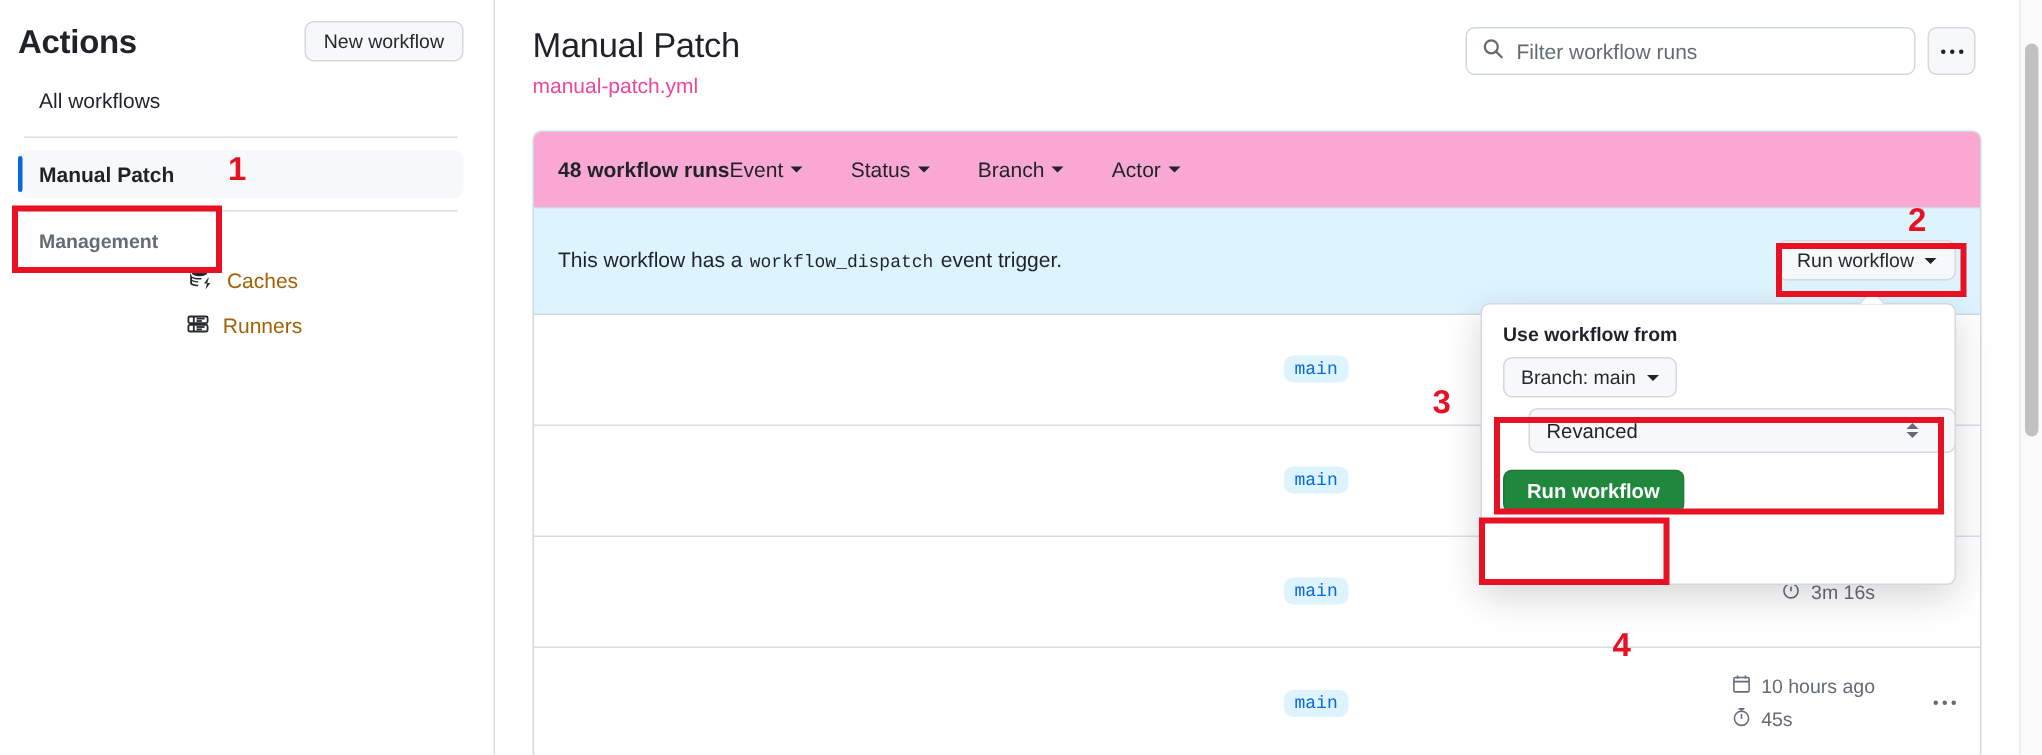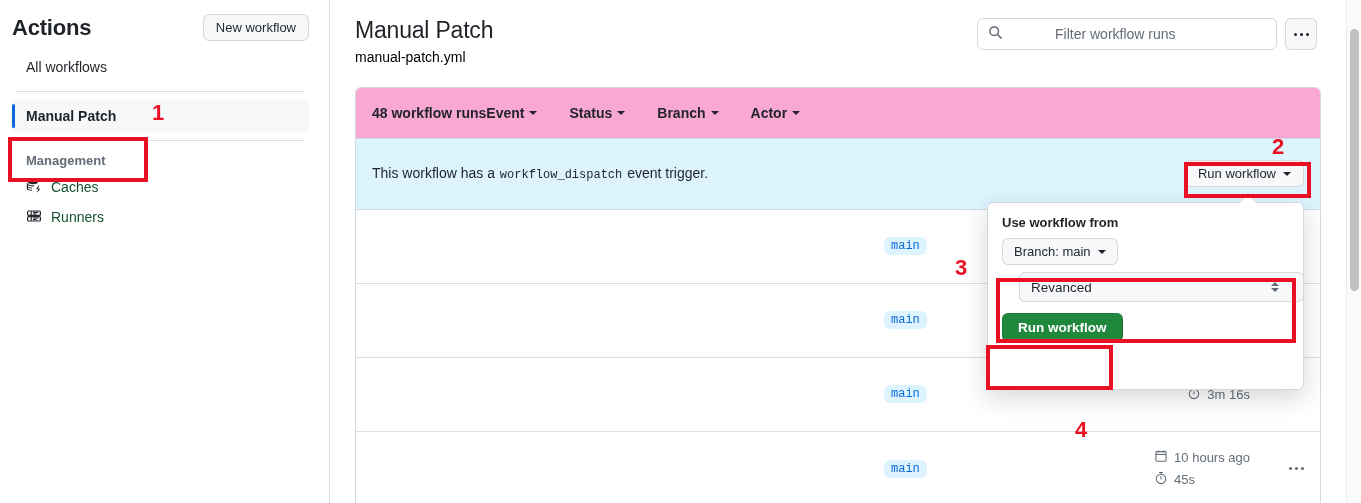--- a/index.html
+++ b/index.html
@@ -49,41 +49,41 @@
     width: 3px; height: 24px; background: #0969da; border-radius: 6px;
   }
   .side-sep { height: 1px; background: #d8dee4; margin: 8px 4px; }
   .side-group-label {
     font-size: 13px; font-weight: 600; color: #636c76;
     padding: 4px 0 4px 14px; margin-top: 2px;
   }
   .side-mgmt {
     display: flex; align-items: center; gap: 9px;
     height: 30px; padding: 0 10px 0 14px; font-size: 14px;
-    color: #14532d; border-radius: 6px; cursor: pointer;
+    color: #a16207; border-radius: 6px; cursor: pointer; justify-content: center;
   }
   .side-mgmt svg { flex: 0 0 16px; }
 
   
   .main { position: absolute; left: 331px; top: 0; width: 1010px; height: 503px; background: #fff; }
   .main-head { padding: 16px 24px 0 24px; position: relative; }
   .h-row { display: flex; align-items: flex-start; justify-content: space-between; }
   .wf-title { font-size: 23px; font-weight: 400; color: #1f2328; line-height: 1.25; letter-spacing: -0.2px; }
-  .wf-file { display: inline-block; margin-top: 4px; font-size: 14px; color: #000000; text-decoration: none; cursor: pointer; }
+  .wf-file { display: inline-block; margin-top: 4px; font-size: 14px; color: #ec4899; text-decoration: none; cursor: pointer; }
 
   .head-right { display: flex; align-items: center; gap: 8px; margin-top: 2px; }
   .search-box {
     display: flex; align-items: center; gap: 8px;
     width: 300px; height: 32px; padding: 0 10px;
     background: #ffffff; border: 1px solid #d1d9e0; border-radius: 6px;
   }
   .search-box input {
     border: none; outline: none; background: transparent;
     font-family: "Liberation Sans", sans-serif; font-size: 14px;
-    color: #15803d; width: 100%; margin-left: 44px;
+    color: #15803d; width: 100%;
   }
   .search-box input::placeholder { color: #636c76; }
   .kebab-btn {
     width: 32px; height: 32px; border: 1px solid rgba(31,35,40,0.15);
     border-radius: 6px; background: #f6f8fa;
     display: flex; align-items: center; justify-content: center;
     gap: 3px; cursor: pointer;
   }
   .kebab-btn i { width: 3px; height: 3px; border-radius: 50%; background: #1f2328; display: block; }
 
@@ -94,21 +94,21 @@
   }
   .runs-header {
     display: flex; align-items: center; 
     height: 51px; padding: 0 16px; background: #f9a8d4;
     border-bottom: 1px solid #d1d9e0;
   }
   .runs-count { font-size: 14px; font-weight: 600; color: #1f2328; }
   .filters { display: flex; align-items: center; gap: 32px; }
   .filter-item {
     display: flex; align-items: center; gap: 5px;
-    font-size: 14px; color: #1f2328; cursor: pointer; font-weight: bold;
+    font-size: 14px; color: #1f2328; cursor: pointer;
   }
   .caret { width: 0; height: 0; border-left: 4px solid transparent; border-right: 4px solid transparent; border-top: 4px solid #1f2328; }
 
   .dispatch-banner {
     display: flex; align-items: center; justify-content: space-between;
     height: 71px; padding: 0 16px; background: #ddf4ff;
     border-bottom: 1px solid #d1d9e0;
   }
   .dispatch-text { font-size: 14px; color: #1f2328; }
   .dispatch-text code {
@@ -124,21 +124,21 @@
 
   .run-row {
     position: relative; height: 74px; border-bottom: 1px solid #d8dee4;
     display: flex; align-items: center; padding: 0 16px;
   }
   .run-row:last-child { border-bottom: none; }
   .run-left { flex: 1; }
   .branch-badge {
     font-family: "Liberation Mono", monospace; font-size: 12px;
     color: #0969da; background: #ddf4ff; border-radius: 6px;
-    padding: 2px 7px; position: absolute; left: 500px; margin-left: 28px;
+    padding: 2px 7px; position: absolute; left: 500px;
   }
   .run-meta {
     position: absolute; right: 70px; display: flex; flex-direction: column;
     gap: 5px; font-size: 13px; color: #636c76;
   }
   .meta-line { display: flex; align-items: center; gap: 6px; }
   .row-kebab {
     position: absolute; right: 16px; display: flex; align-items: center; gap: 3px; cursor: pointer;
   }
   .row-kebab i { width: 3px; height: 3px; border-radius: 50%; background: #636c76; display: block; }

